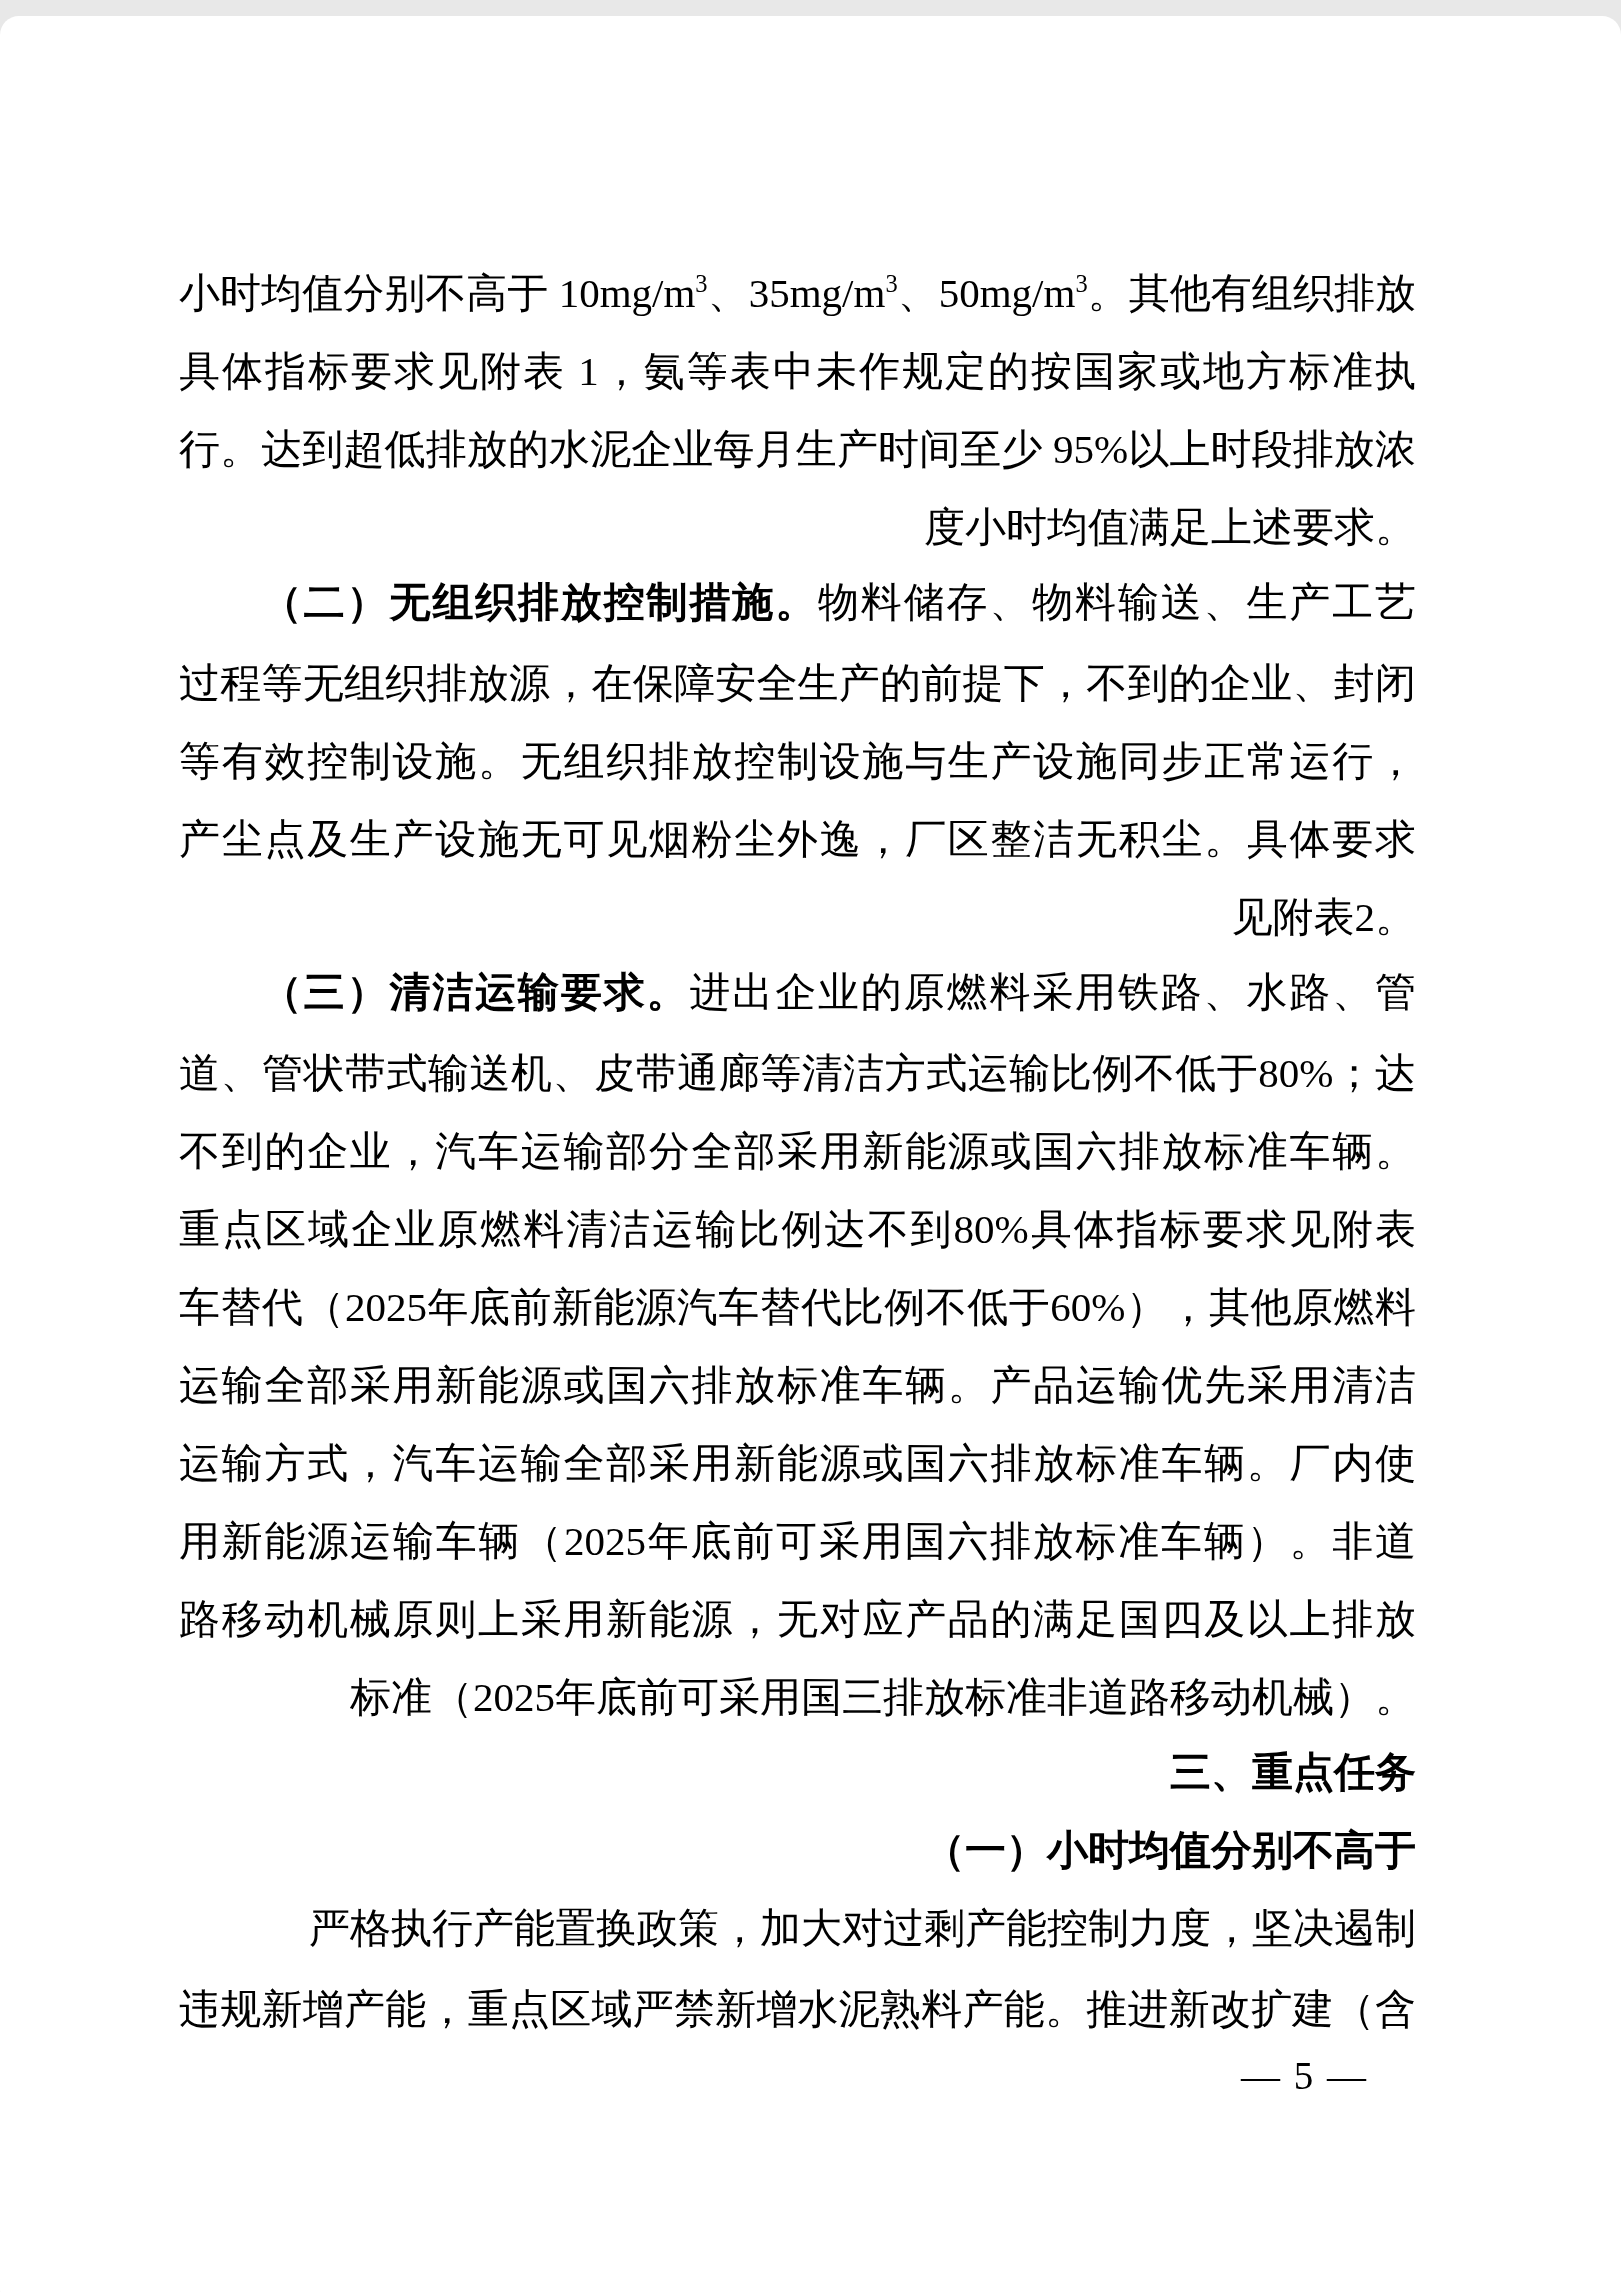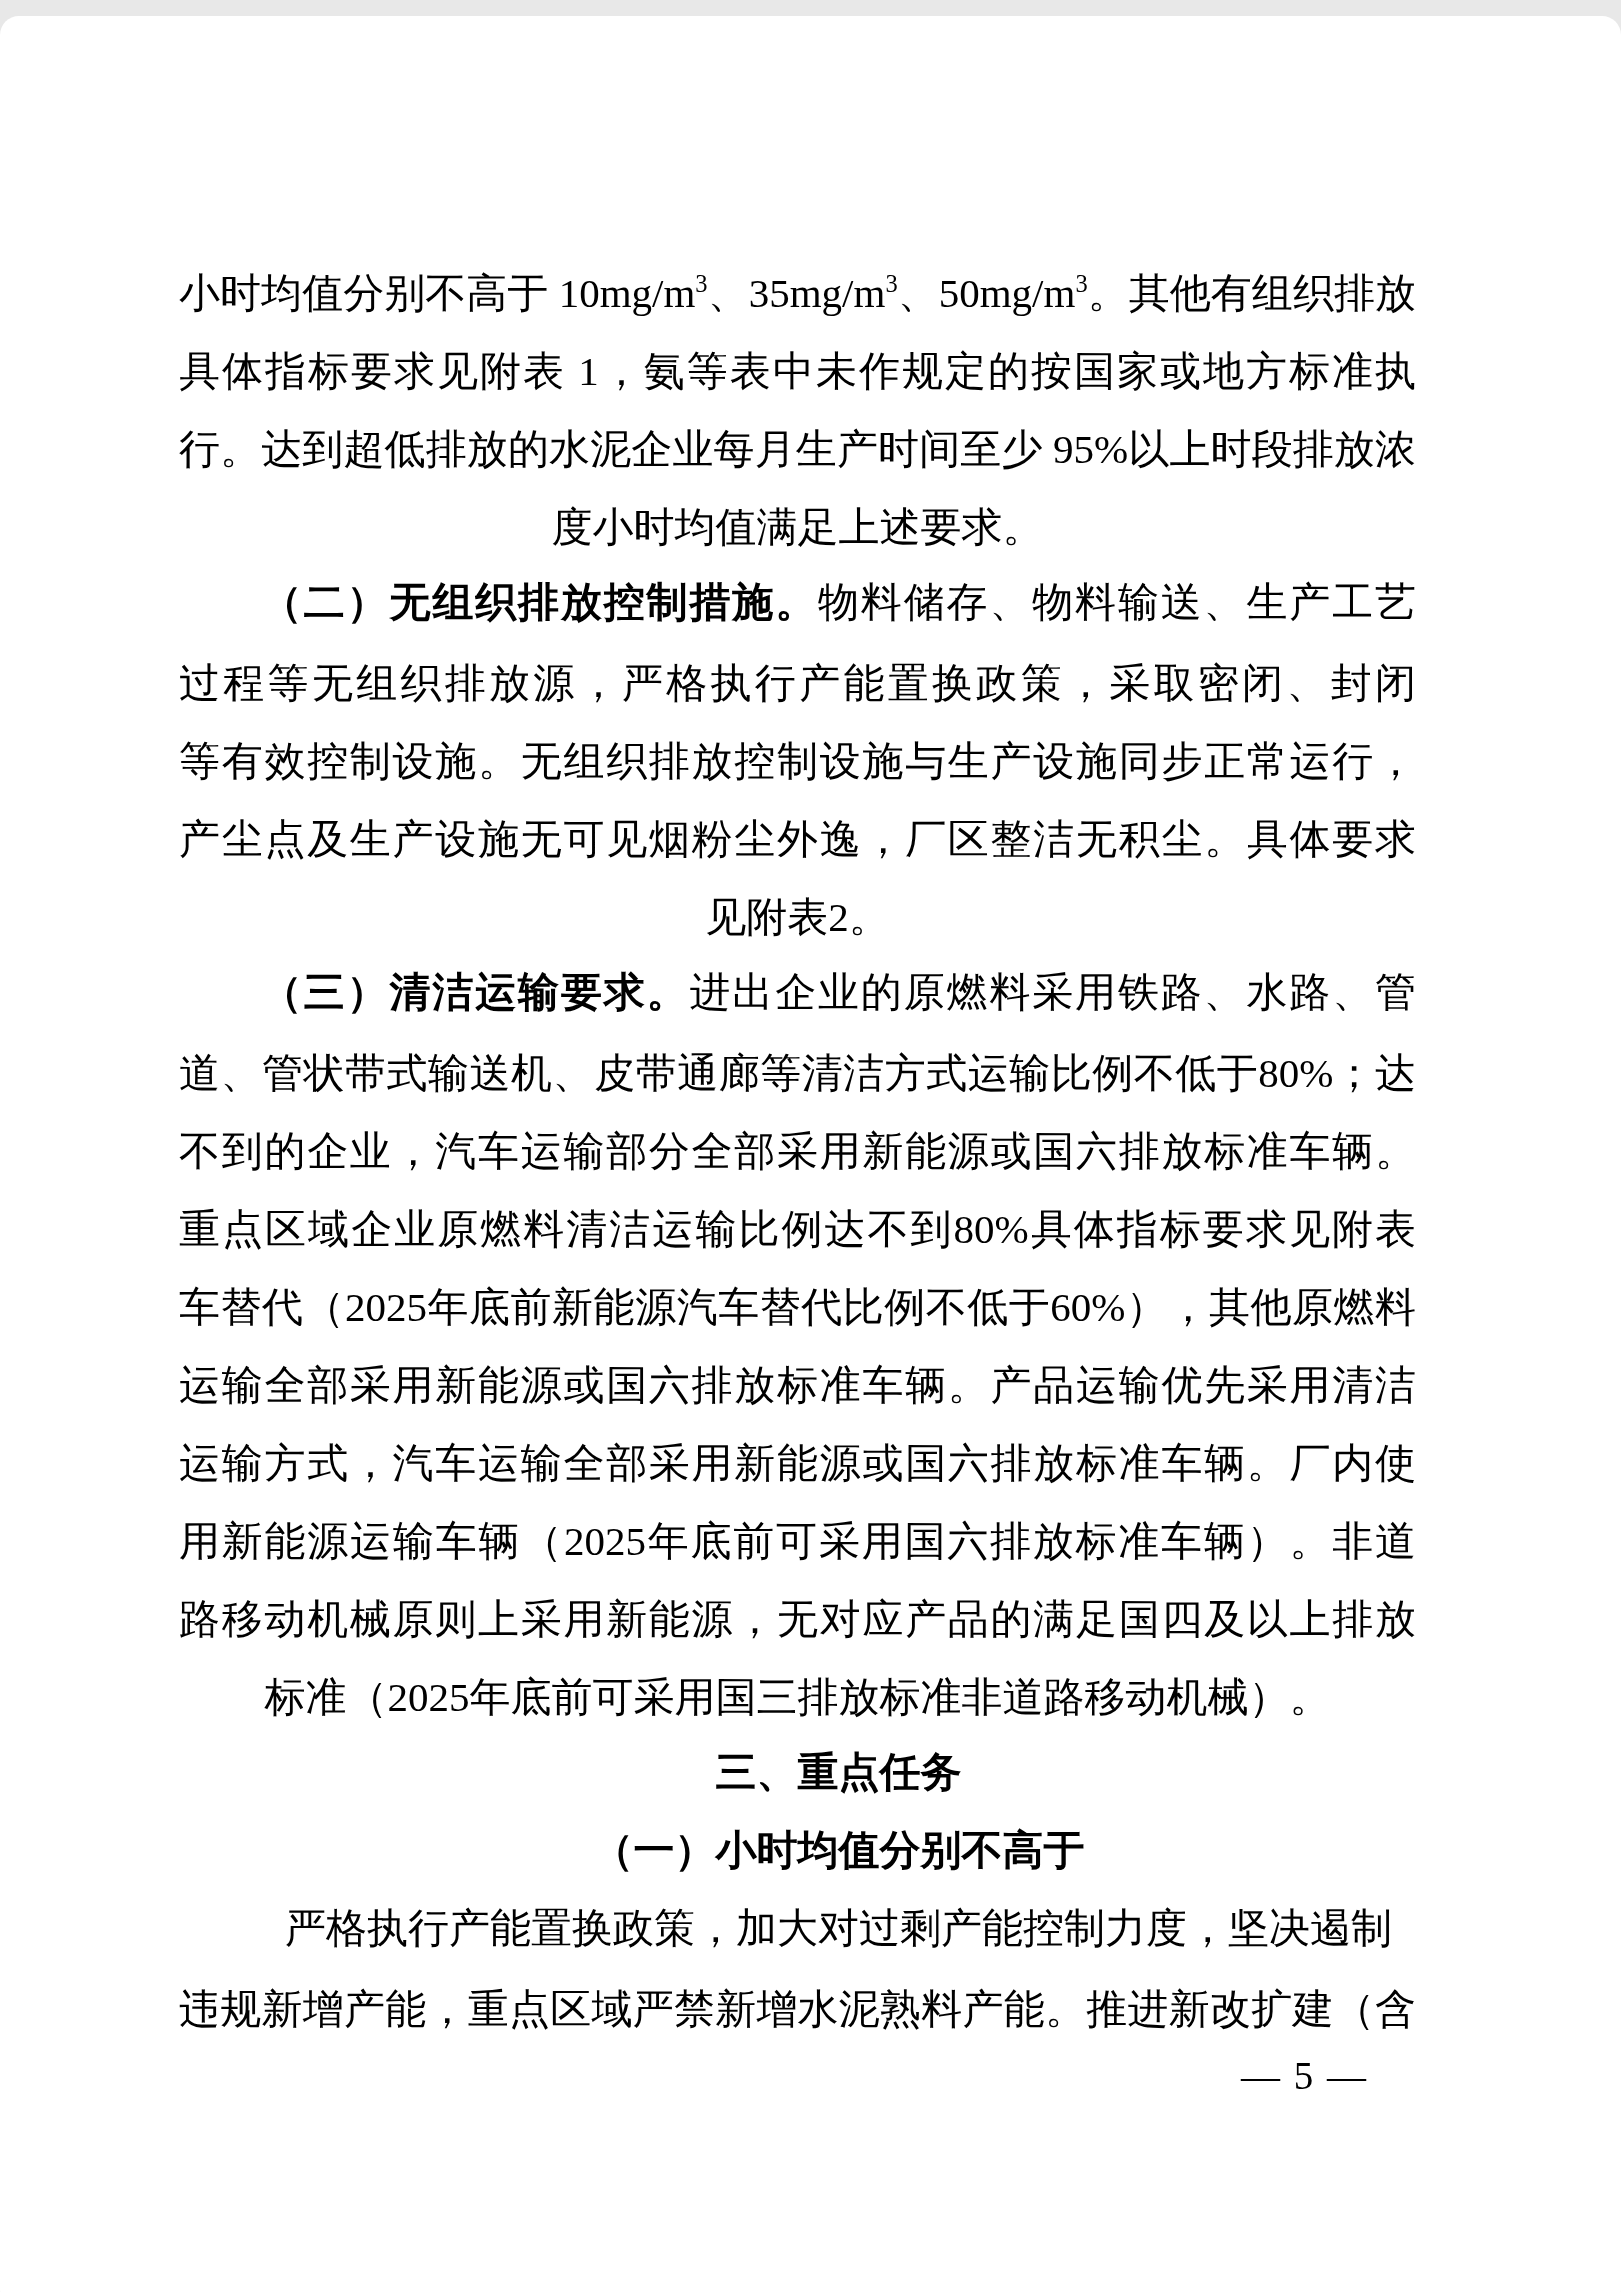--- a/index.html
+++ b/index.html
@@ -17,21 +17,21 @@
   .content {
     position: absolute;
     left: 179px;
     top: 238px;
     width: 1237px;
   }
   .line {
     font-size: 41px;
     line-height: 78px;
     height: 78px;
-    text-align: center;
+    text-align: right;
     white-space: normal;
   }
   .line.just {
     text-align: justify;
     text-align-last: justify;
     text-justify: inter-character;
   }
   .line.indent { text-indent: 82px; font-family: Liberation Mono, monospace; }
   .line sup {
     font-size: 24.5px;
@@ -57,21 +57,21 @@
 </head>
 <body>
 
 <div class="page">
   <div class="content">
       <div class="line body just"><span>小时均值分别不高于 10mg/m</span><sup>3</sup><span>、35mg/m</span><sup>3</sup><span>、50mg/m</span><sup>3</sup><span>。其他有组织排放</span></div>
       <div class="line body just"><span>具体指标要求见附表 1，氨等表中未作规定的按国家或地方标准执</span></div>
       <div class="line body just"><span>行。达到超低排放的水泥企业每月生产时间至少 95%以上时段排放浓</span></div>
       <div class="line body"><span>度小时均值满足上述要求。</span></div>
       <div class="line body just indent"><span class="b">（二）无组织排放控制措施。</span><span>物料储存、物料输送、生产工艺</span></div>
-      <div class="line body just"><span>过程等无组织排放源，严格执行产能置换政策，采取密闭、封闭</span></div>
+      <div class="line body just"><span>过程等无组织排放源，在保障安全生产的前提下，不到的企业、封闭</span></div>
       <div class="line body just"><span>等有效控制设施。无组织排放控制设施与生产设施同步正常运行，</span></div>
       <div class="line body just"><span>产尘点及生产设施无可见烟粉尘外逸，厂区整洁无积尘。具体要求</span></div>
       <div class="line body"><span>见附表2。</span></div>
       <div class="line body just indent"><span class="b">（三）清洁运输要求。</span><span>进出企业的原燃料采用铁路、水路、管</span></div>
       <div class="line body just"><span>道、管状带式输送机、皮带通廊等清洁方式运输比例不低于80%；达</span></div>
       <div class="line body just"><span>不到的企业，汽车运输部分全部采用新能源或国六排放标准车辆。</span></div>
       <div class="line body just"><span>重点区域企业原燃料清洁运输比例达不到80%具体指标要求见附表</span></div>
       <div class="line body just"><span>车替代（2025年底前新能源汽车替代比例不低于60%），其他原燃料</span></div>
       <div class="line body just"><span>运输全部采用新能源或国六排放标准车辆。产品运输优先采用清洁</span></div>
       <div class="line body just"><span>运输方式，汽车运输全部采用新能源或国六排放标准车辆。厂内使</span></div>

